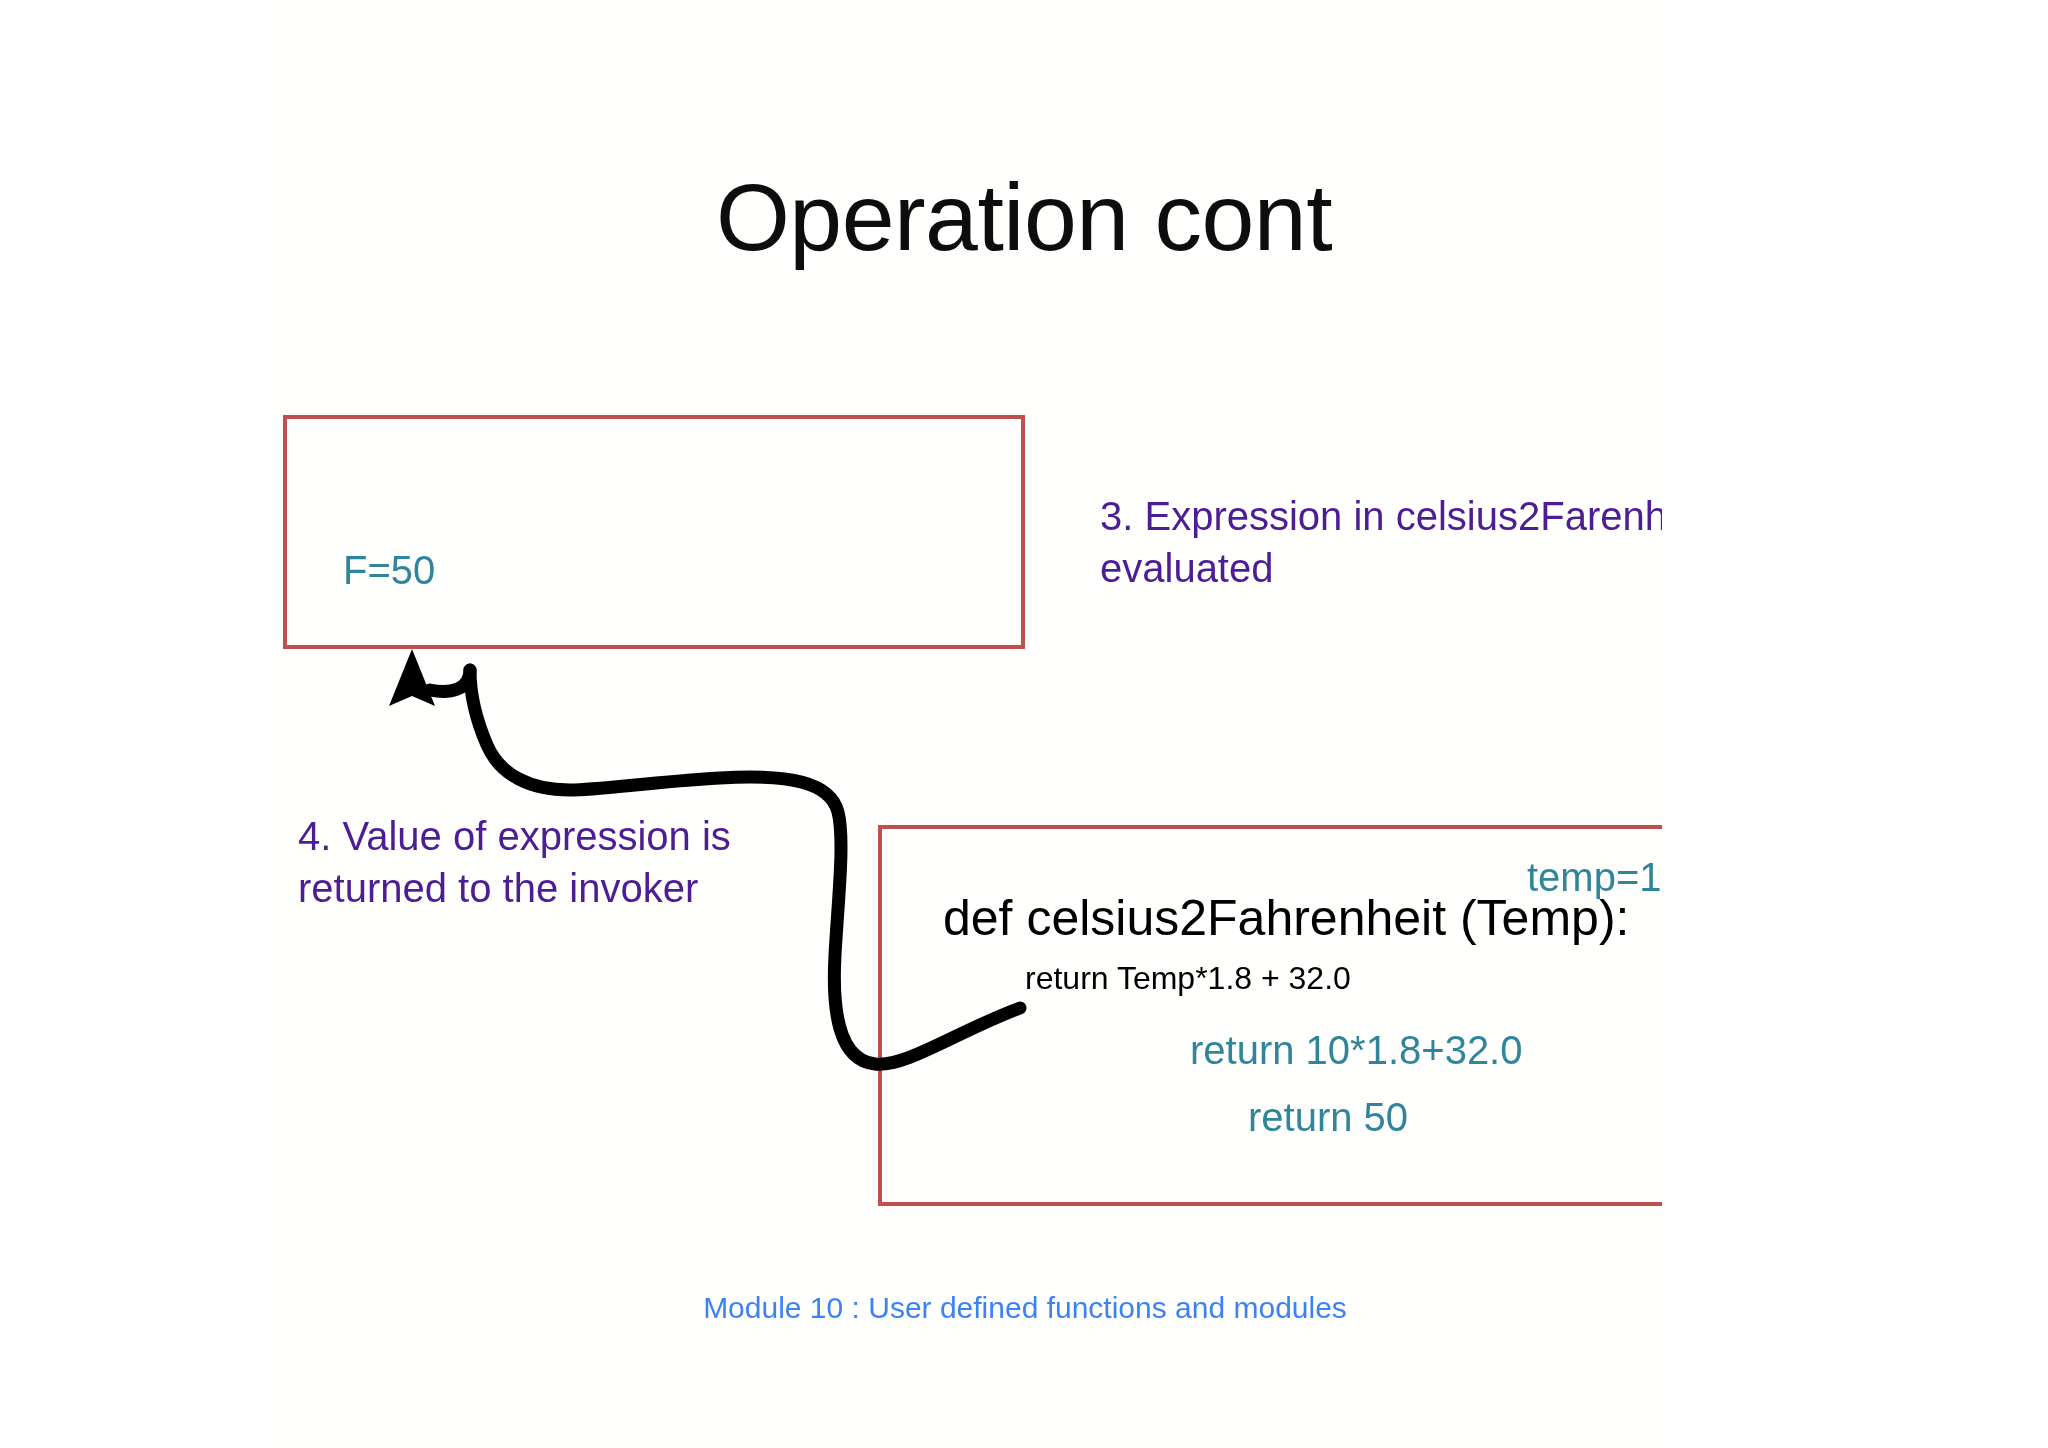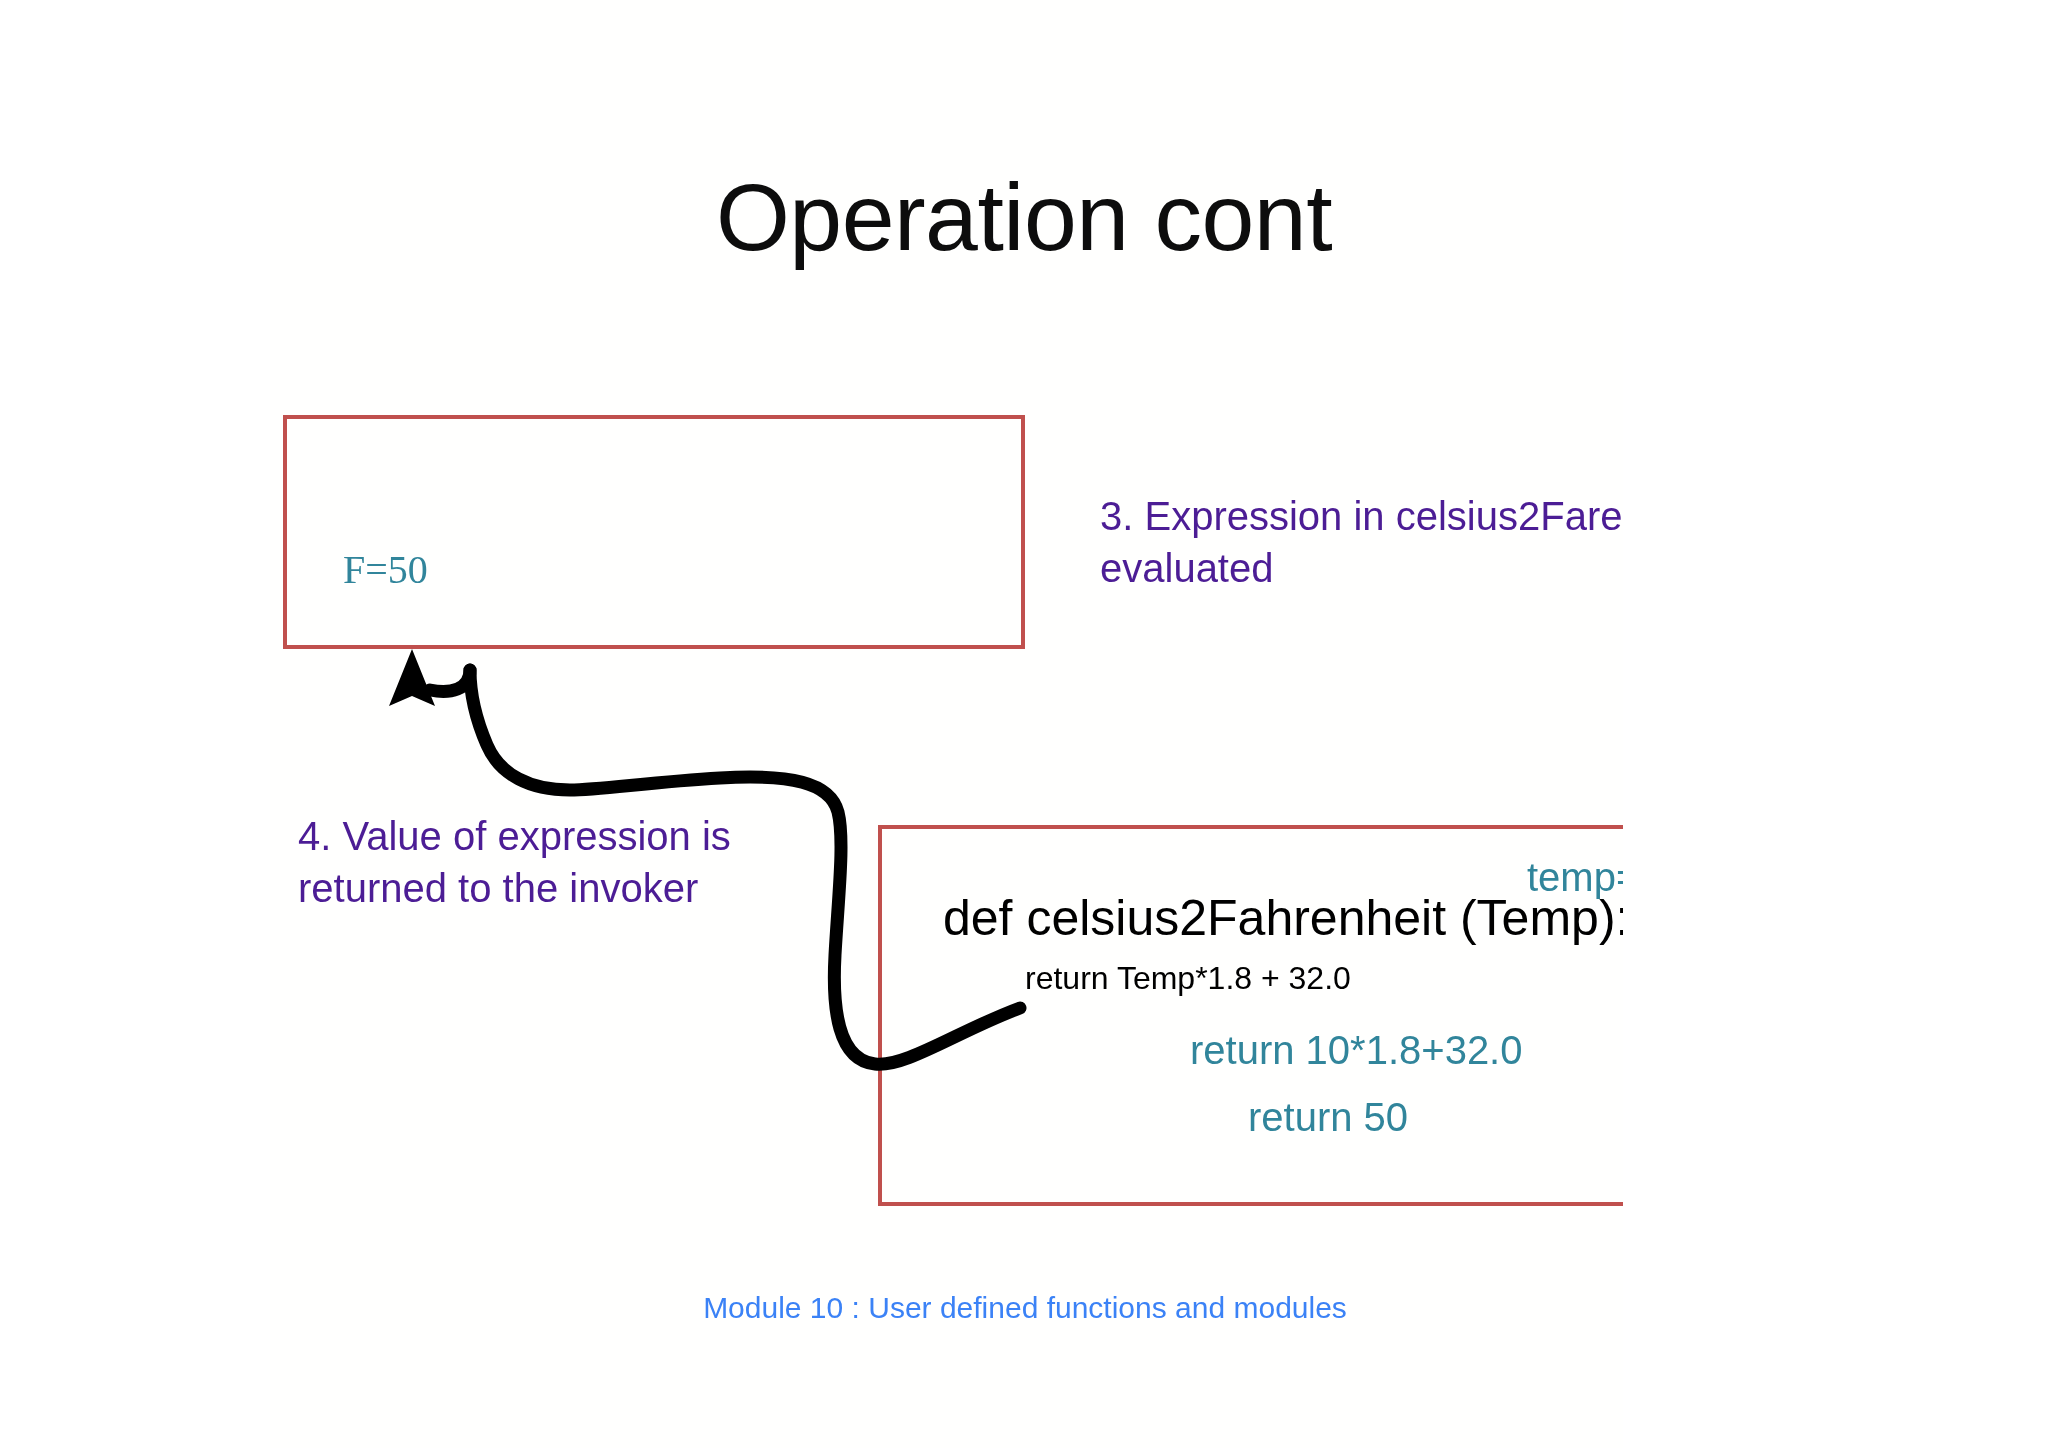--- a/index.html
+++ b/index.html
@@ -9,20 +9,21 @@
     background: #ffffff;
   }
   #slide {
     position: relative;
     width: 1623px;
     height: 1448px;
     background: #ffffff;
     overflow: hidden;
     font-family: "Liberation Sans", sans-serif;
     color: #000000;
+    padding-left: 39px;
   }
 
   
   #content-area {
     position: absolute;
     left: 270px;
     top: 0;
     width: 1778px;
     height: 1448px;
     background: #fffffe;
@@ -73,21 +74,21 @@
   .code-teal {
     position: absolute;
     font-size: 40px;
     font-weight: 400;
     color: #31859b;
     line-height: 1.12;
     white-space: nowrap;
   }
 
   #invoker-call     { left: 325px; top: 455px; }
-  #invoker-result   { left: 343px; top: 548px; font-family: Liberation Serif, serif; }
+  #invoker-result   { left: 343px; top: 548px; }
 
   #fn-temp-value    { left: 1511px; top: 855px; margin-left: 16px; }
   #fn-def-line      { left: 943px; top: 890px; font-size: 50px; }
   #fn-return-line   { left: 1025px; top: 961px; font-size: 32px; }
   #fn-return-expr   { left: 1190px; top: 1028px; }
   #fn-return-value  { left: 1200px; top: 1095px; margin-left: 48px; }
 
   .step-note {
     position: absolute;
     font-size: 40px;

